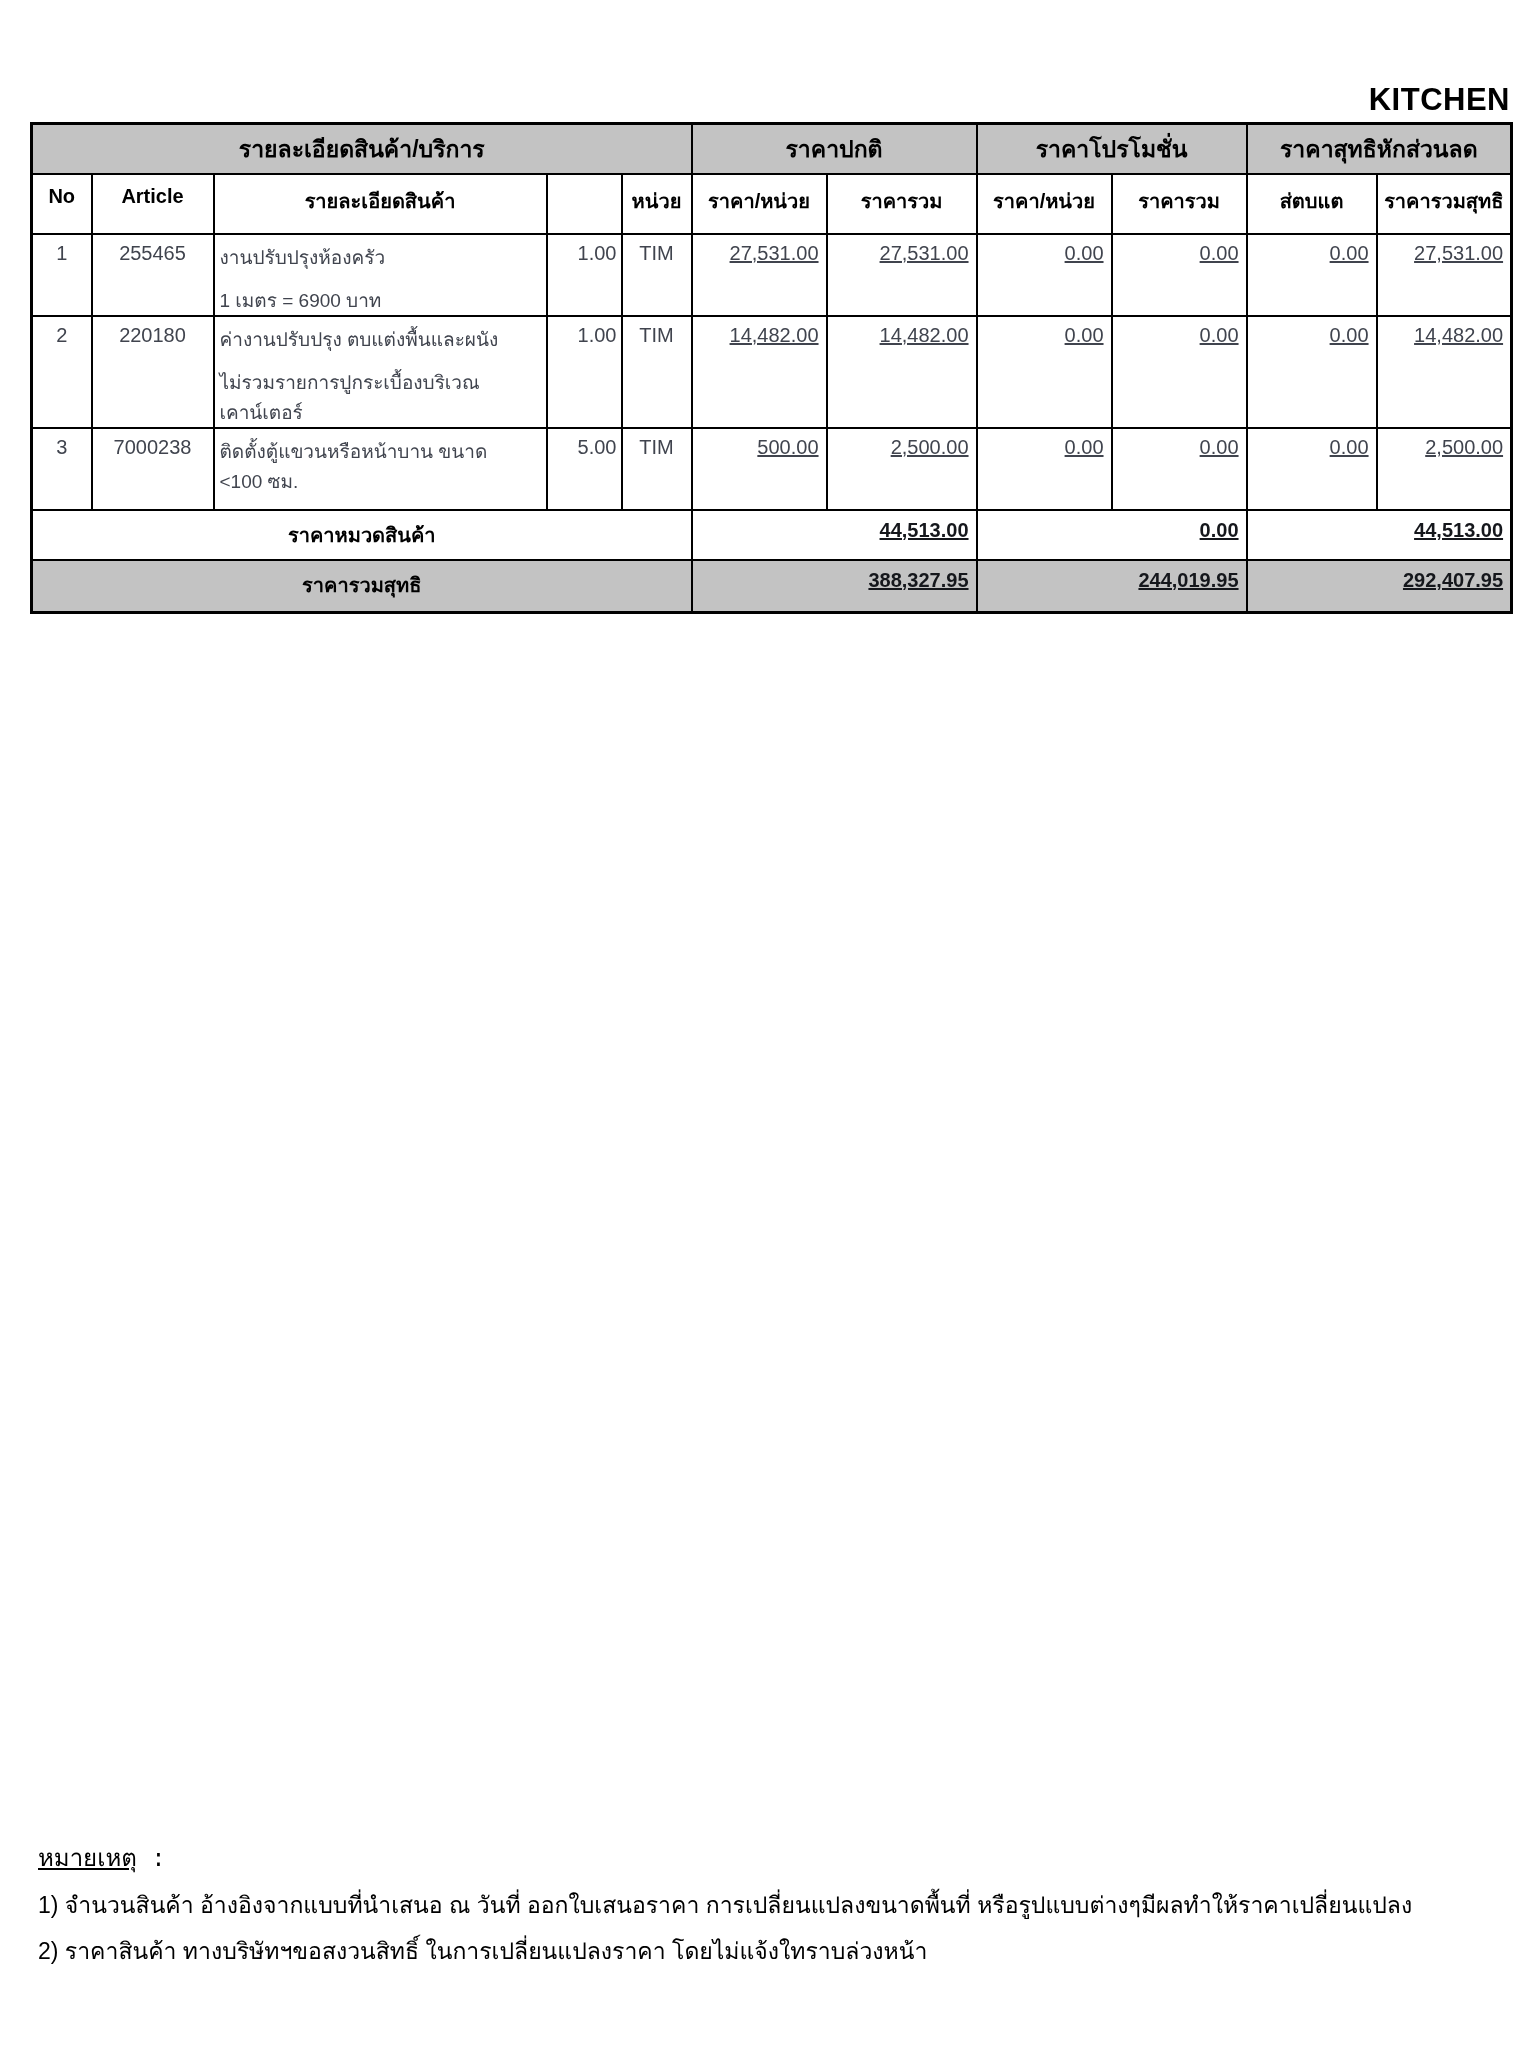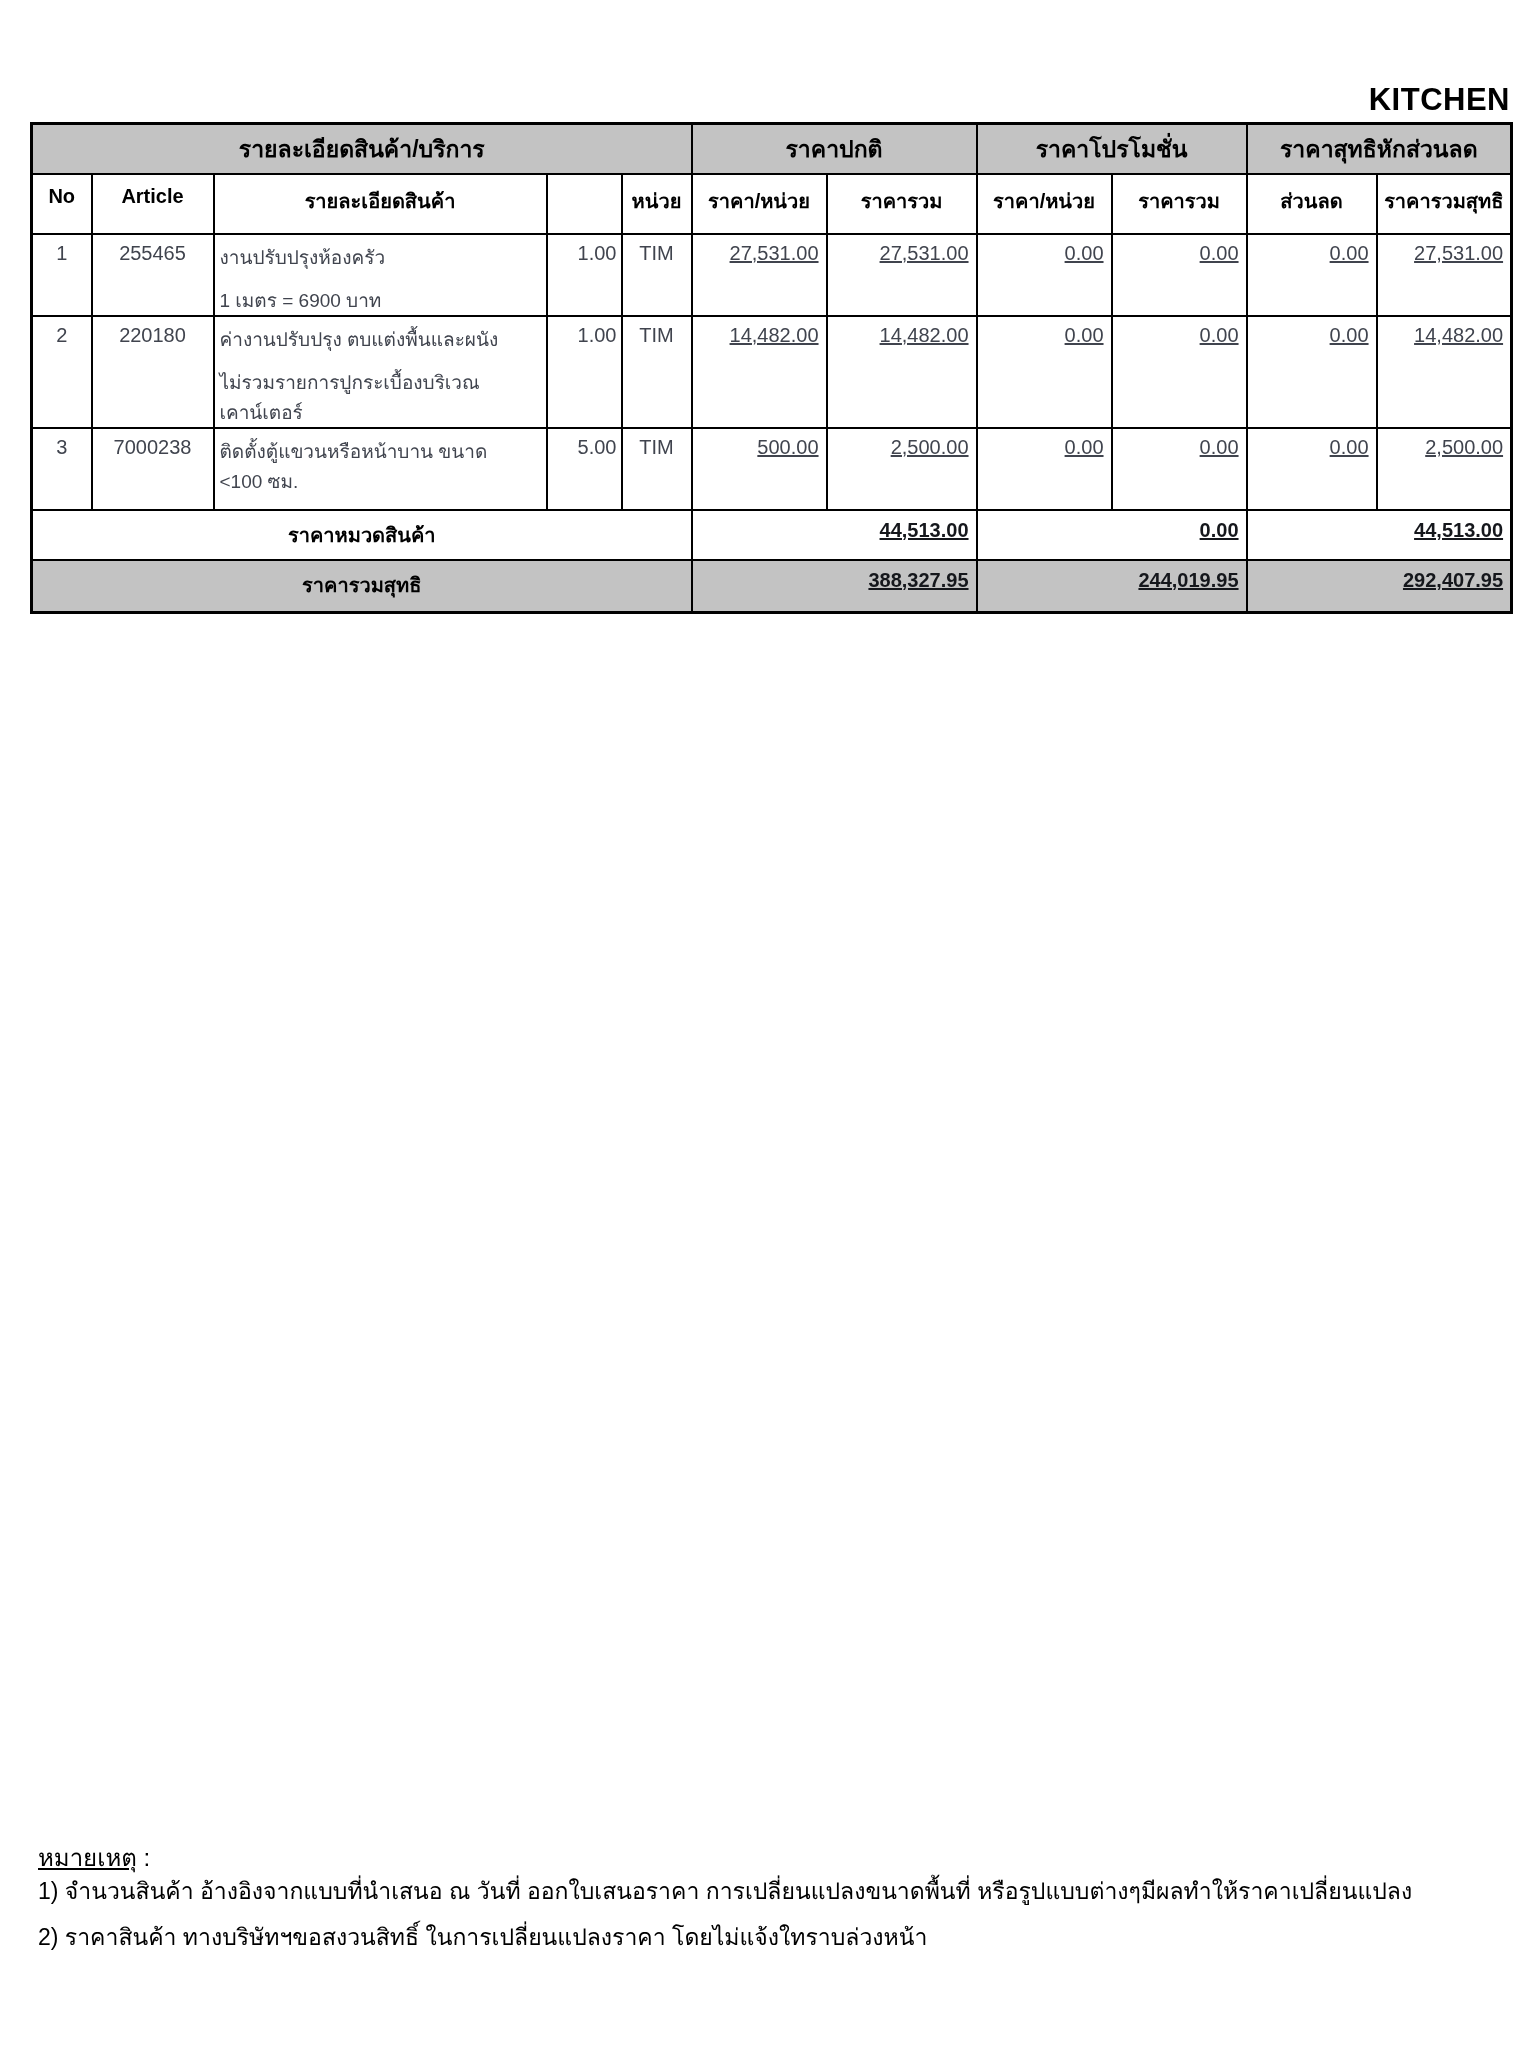--- a/index.html
+++ b/index.html
@@ -77,21 +77,21 @@
   }
   td.t-label { text-align: center; font-weight: bold; color: #000; margin-top: 39px; }
   td.t-num   { text-align: right; padding-right: 7px; color: #15171c; text-decoration: underline; }
   .notes {
     position: absolute;
     left: 38px; top: 1838px;
     width: 1460px;
     font-size: 23px;
     color: #000;
   }
-  .notes .notes-heading { margin-bottom: 0; font-size: 24px; }
+  .notes .notes-heading { margin-bottom: 14px; font-size: 24px; font-family: Liberation Mono, monospace; }
   .notes .notes-heading .hw { text-decoration: underline; }
   .notes .note-item { margin-bottom: 17px; line-height: 1.25; }
 </style>
 </head>
 <body>
 
 <div class="page-title">KITCHEN</div>
 
 <table class="quote-table">
   <colgroup>
@@ -117,21 +117,21 @@
     <tr class="sub-header">
       <th>No</th>
       <th>Article</th>
       <th>รายละเอียดสินค้า</th>
       <th></th>
       <th>หน่วย</th>
       <th>ราคา/หน่วย</th>
       <th>ราคารวม</th>
       <th>ราคา/หน่วย</th>
       <th>ราคารวม</th>
-      <th>ส่วนลด</th>
+      <th>ส่ตบแต</th>
       <th>ราคารวมสุทธิ</th>
     </tr>
   </thead>
   <tbody class="data-rows" id="rows-body">
   <tr>
     <td class="c-no">1</td>
     <td class="c-article">255465</td>
     <td class="c-desc">
       <div class="desc1">งานปรับปรุงห้องครัว</div>
       <div class="desc2">1 เมตร = 6900 บาท</div>

